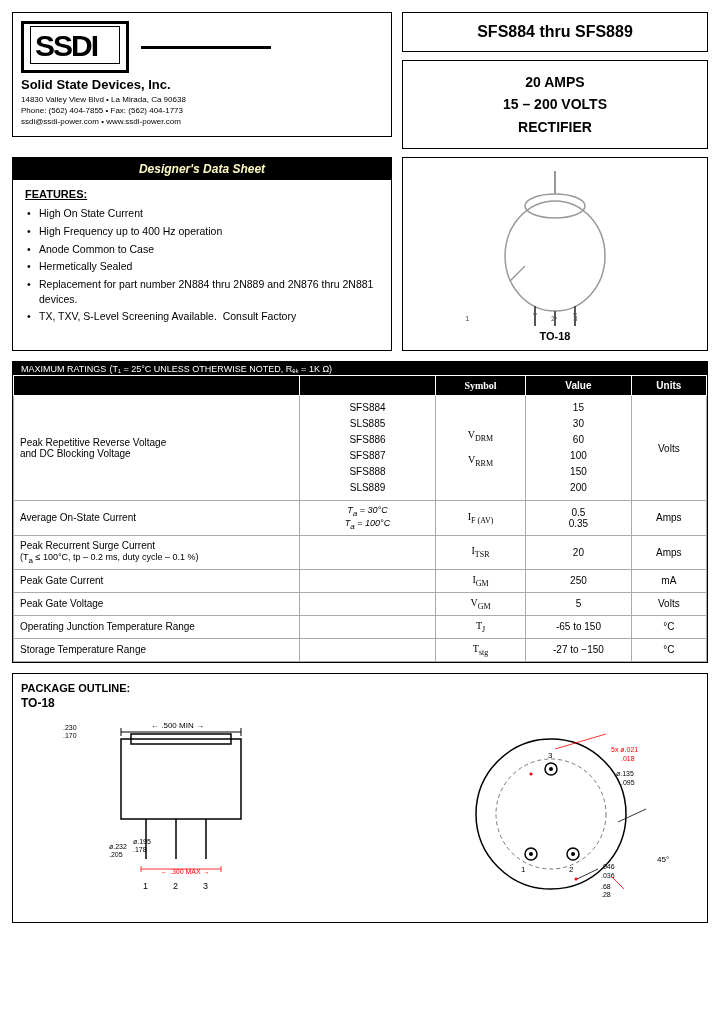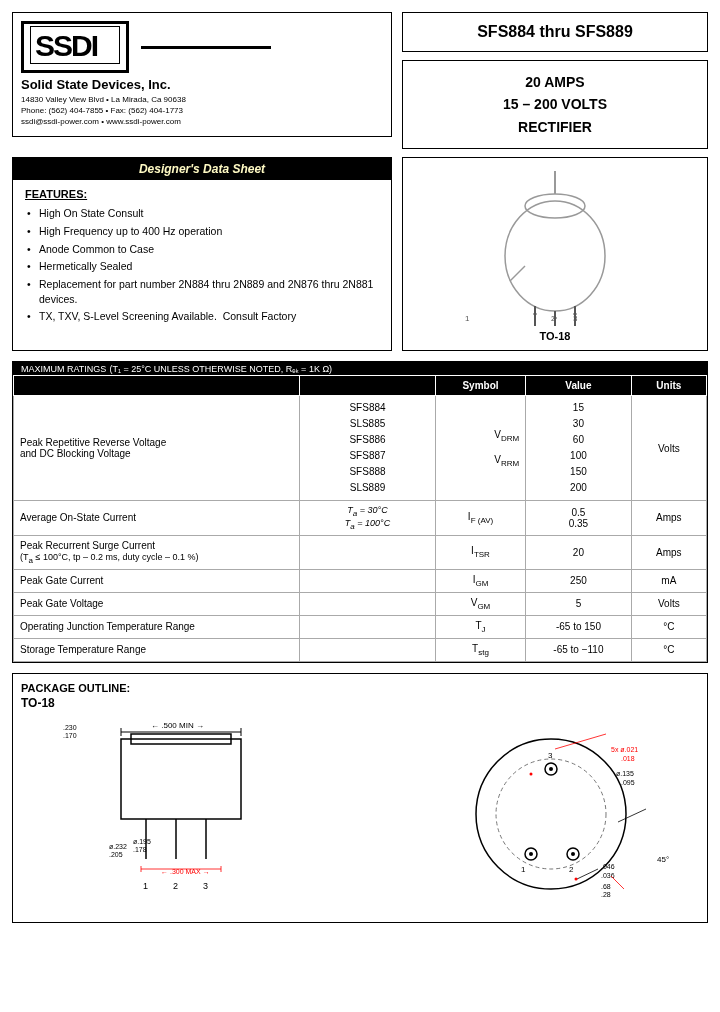--- a/index.html
+++ b/index.html
@@ -212,20 +212,21 @@
     }
 
     .ratings-table .model-col {
       width: 18%;
       text-align: center;
     }
 
     .ratings-table .symbol-col {
       width: 12%;
       text-align: center;
+      font-family: Liberation Serif, serif;
     }
 
     .ratings-table .value-col {
       width: 14%;
       text-align: center;
     }
 
     .ratings-table .units-col {
       width: 10%;
       text-align: center;
@@ -298,21 +299,21 @@
     </div>
   </div>
 
   <div class="data-sheet-section">
 
     <div class="features-box">
       <div class="features-header">Designer's Data Sheet</div>
       <div class="features-content">
         <div class="features-title">FEATURES:</div>
         <ul class="features-list">
-          <li>High On State Consult</li>
+          <li>High On State Current</li>
           <li>High Frequency up to 400 Hz operation</li>
           <li>Anode Common to Case</li>
           <li>Hermetically Sealed</li>
           <li>Replacement for part number 2N884 thru 2N889 and 2N876 thru 2N881 devices.</li>
           <li>TX, TXV, S-Level Screening Available.&nbsp; Consult Factory</li>
         </ul>
       </div>
     </div>
 
     <div class="package-image">
@@ -361,21 +362,21 @@
       </thead>
       <tbody>
 
         <tr>
           <td class="param-col">
             Peak Repetitive Reverse Voltage<br>and DC Blocking Voltage
           </td>
           <td class="model-col" style="font-size:10px; line-height:1.6; text-align:center;">
             SFS884<br>SLS885<br>SFS886<br>SFS887<br>SFS888<br>SLS889
           </td>
-          <td class="symbol-col" style="text-align:right;">
+          <td class="symbol-col" style="text-align:center;">
             V<sub>DRM</sub><br><br>V<sub>RRM</sub>
           </td>
           <td class="value-col" style="text-align:center; line-height:1.6;">
             15<br>30<br>60<br>100<br>150<br>200
           </td>
           <td class="units-col">Volts</td>
         </tr>
 
         <tr>
           <td class="param-col">Average On-State Current</td>
@@ -423,21 +424,21 @@
           <td class="model-col"></td>
           <td class="symbol-col" style="text-align:center;">T<sub>J</sub></td>
           <td class="value-col" style="text-align:center;">-65 to  150</td>
           <td class="units-col">°C</td>
         </tr>
 
         <tr>
           <td class="param-col">Storage Temperature Range</td>
           <td class="model-col"></td>
           <td class="symbol-col" style="text-align:center;">T<sub>stg</sub></td>
-          <td class="value-col" style="text-align:center;">-65 to −110</td>
+          <td class="value-col" style="text-align:center;">-27 to −150</td>
           <td class="units-col">°C</td>
         </tr>
       </tbody>
     </table>
   </div>
 
   <div class="package-outline">
     <div class="package-outline-title">PACKAGE OUTLINE:</div>
     <div class="to18-label">TO-18</div>
     <div class="outline-diagram">

